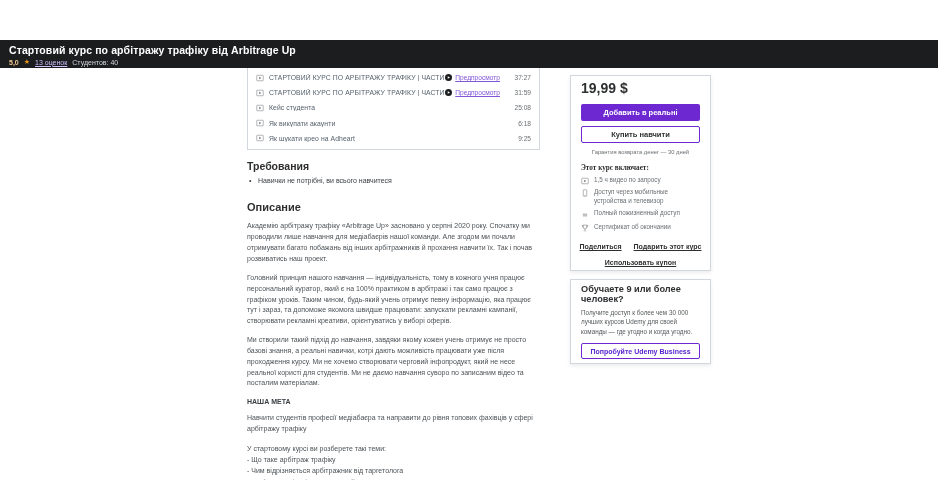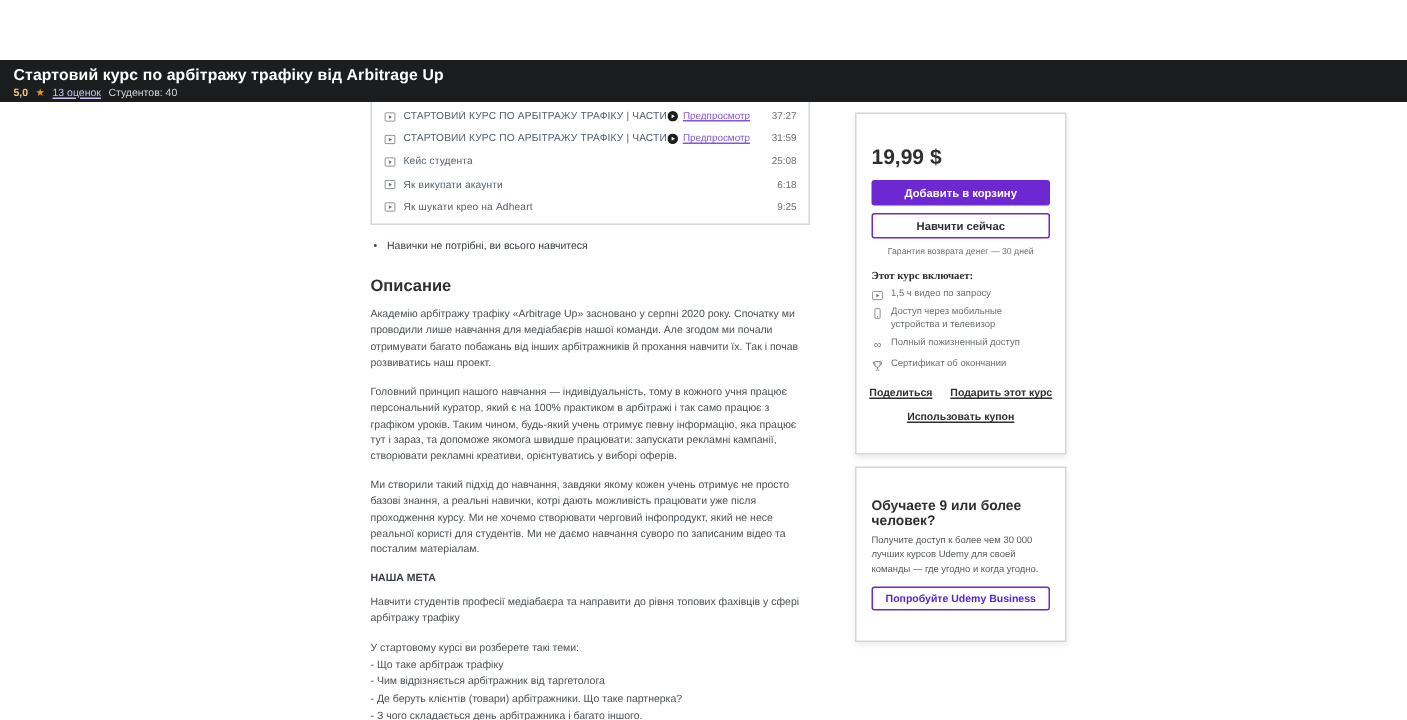--- a/index.html
+++ b/index.html
@@ -41,21 +41,21 @@
   .bullets li::before { content:"•"; position:absolute; left:2px; top:0; color:#3b4045; }
 
   .description { margin-top:15px; }
   .description p { font-size:7px; line-height:1.55; color:#4d5256; margin-top:8px; }
   .goal-h { font-size:7px; font-weight:bold; color:#3b4045; margin-top:9px; }
   .topics { margin-top:8px; }
   .topics div { font-size:7px; line-height:1.6; color:#4d5256; }
 
   
   .card { background:#fff; border:1px solid #d1d7dc; box-shadow:0 2px 4px rgba(0,0,0,.08);
-          padding:20px 10px; }
+          padding:4px 10px; }
   .price { font-size:14px; font-weight:bold; color:#2d2f31; margin-bottom:8px; }
   .btn { display:block; width:100%; height:17px; font-family:inherit; font-size:7.5px;
          font-weight:bold; border-radius:2px; cursor:pointer; }
   .btn-primary { background:#6d28d2; color:#fff; border:none; margin-bottom:5px; }
   .btn-outline { background:#fff; color:#2d2f31; border:1px solid #6d28d2; }
   .guarantee { text-align:center; font-size:5.8px; color:#6a6f73; margin:6px 0 9px; }
   .includes-h { font-size:7.2px; font-weight:bold; margin-bottom:4px;font-family:Liberation Serif, serif; }
   .inc-row { display:flex; gap:5px; font-size:6.3px; color:#6a6f73; line-height:1.4;
              margin-top:3.5px; align-items:flex-start; }
   .inc-icon { width:8px; flex:none; display:inline-flex; justify-content:center;
@@ -158,20 +158,21 @@
               <rect x="1.5" y="2.5" width="13" height="11" rx="1" fill="none" stroke="#6a6f73"></rect>
               <path d="M6.5 5.5l4 2.5-4 2.5z" fill="#6a6f73"></path>
             </svg>
         </span>
         <span class="lec-title">Як шукати крео на Adheart</span>
         <span class="lec-time">9:25</span>
       </div>
     </div>
 
     <section class="requirements">
+      <div class="sec-sm-h">Требования</div>
       <ul class="bullets">
         <li>Навички не потрібні, ви всього навчитеся</li>
       </ul>
     </section>
 
     <section class="description">
       <div class="sec-lg-h">Описание</div>
       <p>Академію арбітражу трафіку «Arbitrage Up» засновано у серпні 2020 року. Спочатку ми проводили лише навчання для медіабаєрів нашої команди. Але згодом ми почали отримувати багато побажань від інших арбітражників й прохання навчити їх. Так і почав розвиватись наш проект.</p>
       <p>Головний принцип нашого навчання — індивідуальність, тому в кожного учня працює персональний куратор, який є на 100% практиком в арбітражі і так само працює з графіком уроків. Таким чином, будь-який учень отримує певну інформацію, яка працює тут і зараз, та допоможе якомога швидше працювати: запускати рекламні кампанії, створювати рекламні креативи, орієнтуватись у виборі оферів.</p>
       <p>Ми створили такий підхід до навчання, завдяки якому кожен учень отримує не просто базові знання, а реальні навички, котрі дають можливість працювати уже після проходження курсу. Ми не хочемо створювати черговий інфопродукт, який не несе реальної користі для студентів. Ми не даємо навчання суворо по записаним відео та посталим матеріалам.</p>
@@ -185,22 +186,22 @@
         <div>- З чого складається день арбітражника і багато іншого.</div>
         <div>- Що таке напрямок нутра • Що таке напрямок гемблінг • Що таке напрямок дейтинг • Чому варто зайнятися арбітражем?! Багато іншого</div>
       </div>
     </section>
 
   </div>
 
   <aside class="sidebar">
     <div class="card">
       <div class="price">19,99 $</div>
-      <button class="btn btn-primary">Добавить в корзину</button>
-      <button class="btn btn-outline">Навчити сейчас</button>
+      <button class="btn btn-primary">Добавить в реальні</button>
+      <button class="btn btn-outline">Купить навчити</button>
       <div class="guarantee">Гарантия возврата денег — 30 дней</div>
 
       <div class="includes-h">Этот курс включает:</div>
 
       <div class="inc-row">
         <span class="inc-icon">
           <svg viewBox="0 0 16 16" width="8" height="8">
               <rect x="1.5" y="2.5" width="13" height="11" rx="1" fill="none" stroke="#6a6f73"></rect>
               <path d="M6.5 5.5l4 2.5-4 2.5z" fill="#6a6f73"></path>
             </svg>

